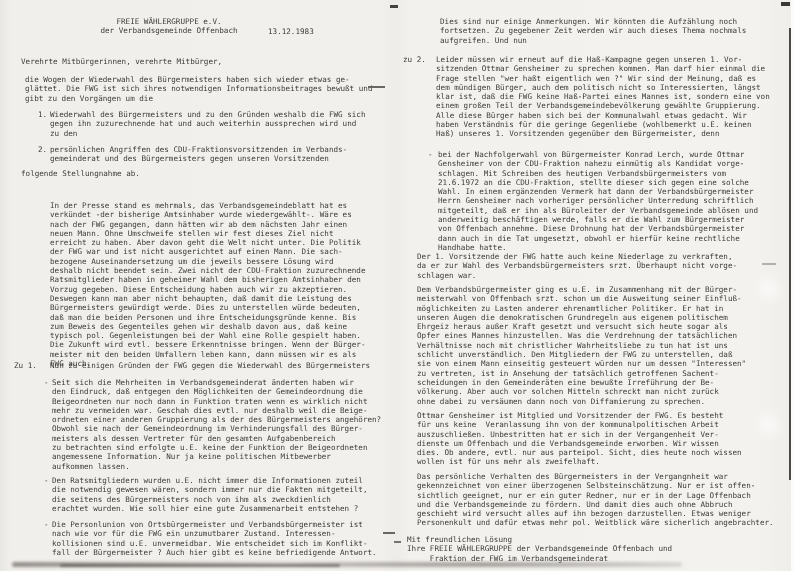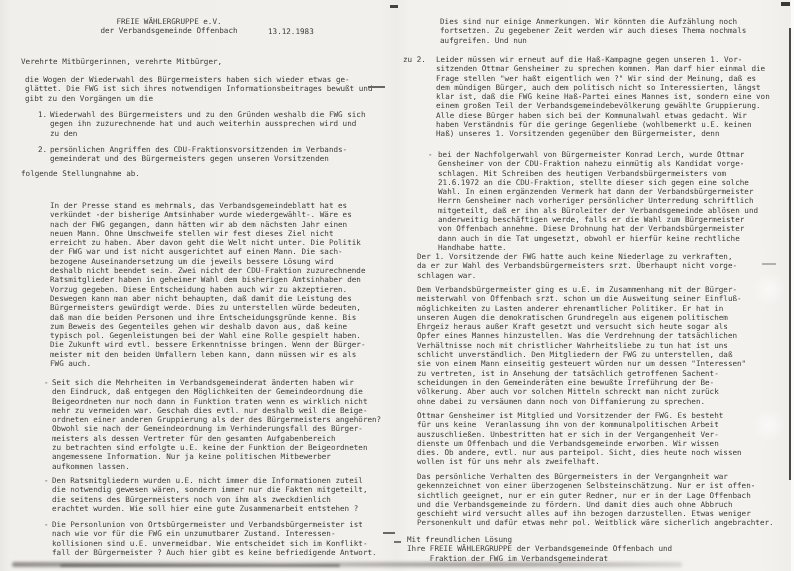--- a/index.html
+++ b/index.html
@@ -81,20 +81,24 @@
 Vorzug gegeben. Diese Entscheidung haben auch wir zu akzeptieren.
 Deswegen kann man aber nicht behaupten, daß damit die Leistung des
 Bürgermeisters gewürdigt werde. Dies zu unterstellen würde bedeuten,
 daß man die beiden Personen und ihre Entscheidungsgründe kenne. Bis
 zum Beweis des Gegenteiles gehen wir deshalb davon aus, daß keine
 typisch pol. Gegenleistungen bei der Wahl eine Rolle gespielt haben.
 Die Zukunft wird evtl. bessere Erkenntnisse bringen. Wenn der Bürger-
 meister mit den beiden Umfallern leben kann, dann müssen wir es als
 FWG auch.</div>
 
+    <div class="row" style="top:361px;left:14px;width:378px;">
+      <span class="marker" style="width:36px;">Zu 1.</span>
+      <span class="txt">Nun zu einigen Gründen der FWG gegen die Wiederwahl des Bürgermeisters</span>
+    </div>
 
     <div class="row" style="top:378px;left:44px;width:348px;">
       <span class="marker" style="width:8px;">-</span>
       <span class="txt">Seit sich die Mehrheiten im Verbandsgemeinderat änderten haben wir
 den Eindruck, daß entgegen den Möglichkeiten der Gemeindeordnung die
 Beigeordneten nur noch dann in Funktion traten wenn es wirklich nicht
 mehr zu vermeiden war. Geschah dies evtl. nur deshalb weil die Beige-
 ordneten einer anderen Gruppierung als der des Bürgermeisters angehören?
 Obwohl sie nach der Gemeindeordnung im Verhinderungsfall des Bürger-
 meisters als dessen Vertreter für den gesamten Aufgabenbereich

